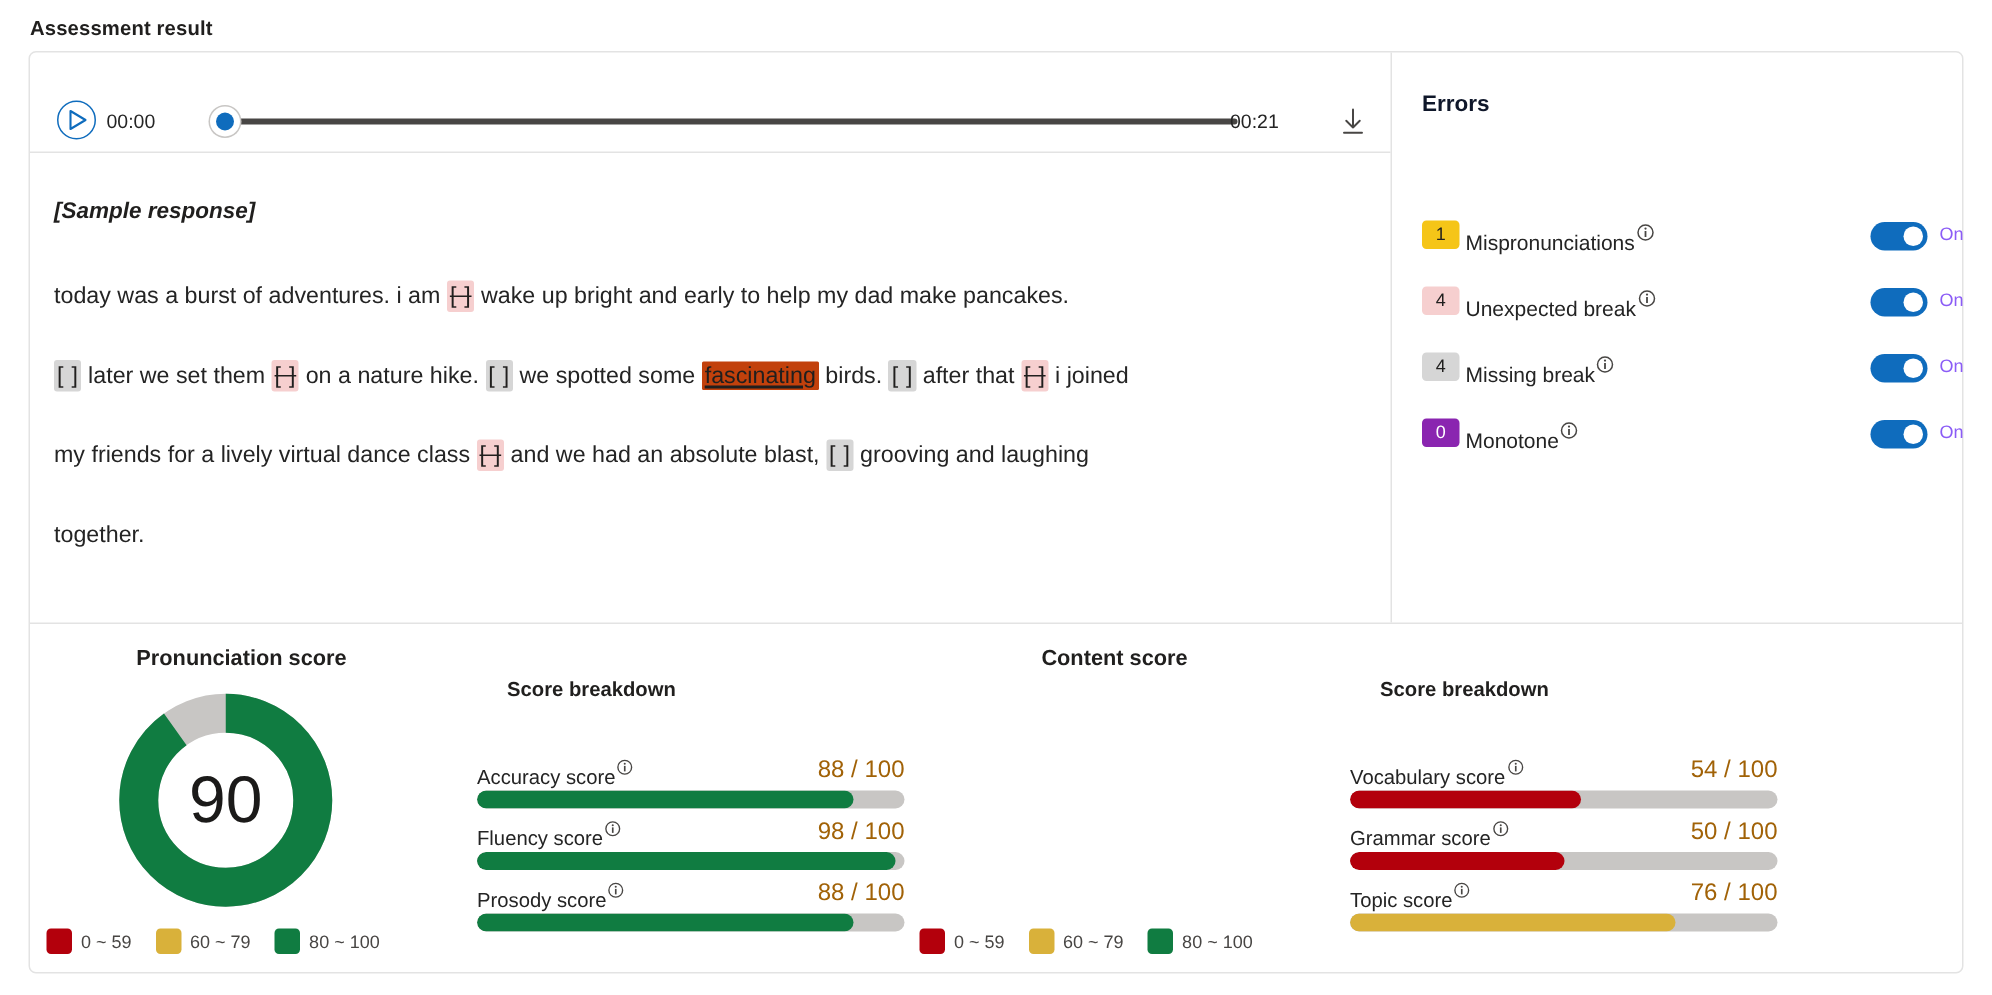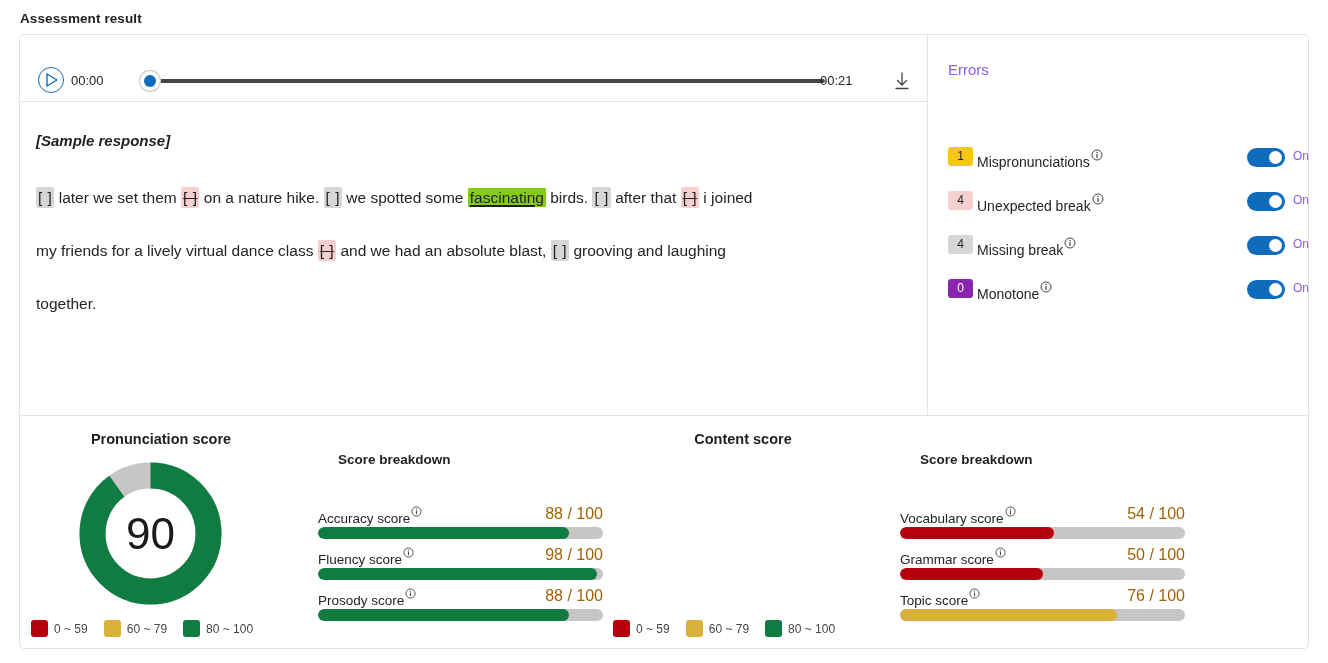--- a/index.html
+++ b/index.html
@@ -81,32 +81,32 @@
     text-decoration:line-through;
     text-decoration-thickness:1.4px;
     font-size:15.5px;letter-spacing:.5px;
   }
   .mark-missing{
     background:#d6d6d6;color:#201f1e;
     padding:2px 2px;border-radius:2px;
     font-size:15.5px;letter-spacing:.5px;
   }
   .mark-mispron{
-    background:#84cc16;color:#201f1e;
+    background:#c2410c;color:#201f1e;
     padding:1px 2px;border-radius:1px;
     text-decoration:underline;
     text-decoration-thickness:1.5px;
     text-underline-offset:2px;
   }
 
   
   .errors{position:absolute;left:908px;top:0;width:380px;height:380px;}
   .errors-title{
     position:absolute;left:20px;top:26px;
-    font-size:15px;font-weight:400;color:#8b5cf6;
+    font-size:15px;font-weight:700;color:#0f172a;
   }
   .err-row{position:absolute;left:20px;width:340px;height:22px;}
   .err-badge{
     position:absolute;left:0;top:0;
     min-width:15px;height:19px;line-height:19px;
     padding:0 5px;border-radius:3px;
     font-size:12px;text-align:center;color:#201f1e;
   }
   .err-label{
     position:absolute;left:29px;top:1px;
@@ -192,20 +192,21 @@
           <svg width="22" height="22" viewBox="0 0 22 22">
             <path d="M11 3 L11 15 M6.5 10.5 L11 15 L15.5 10.5 M5 18.5 L17 18.5" fill="none" stroke="#484644" stroke-width="1.3" stroke-linecap="round" stroke-linejoin="round"></path>
           </svg>
         </div>
       </div>
       <div class="divider-h-player"></div>
 
       <div class="transcript">
         <div class="sample-label">[Sample response]</div>
         <div id="transcript-lines">
+            <div class="tr-line"><span>today was a burst of adventures. i am </span><span class="mark-unexpected">[ ]</span><span> wake up bright and early to help my dad make pancakes.</span></div>
             <div class="tr-line"><span class="mark-missing">[ ]</span><span> later we set them </span><span class="mark-unexpected">[ ]</span><span> on a nature hike. </span><span class="mark-missing">[ ]</span><span> we spotted some </span><span class="mark-mispron">fascinating</span><span> birds. </span><span class="mark-missing">[ ]</span><span> after that </span><span class="mark-unexpected">[ ]</span><span> i joined</span></div>
             <div class="tr-line"><span>my friends for a lively virtual dance class </span><span class="mark-unexpected">[ ]</span><span> and we had an absolute blast, </span><span class="mark-missing">[ ]</span><span> grooving and laughing</span></div>
             <div class="tr-line"><span>together.</span></div>
           </div>
       </div>
     </div>
 
     <div class="divider-v"></div>
 
     <div class="errors">

